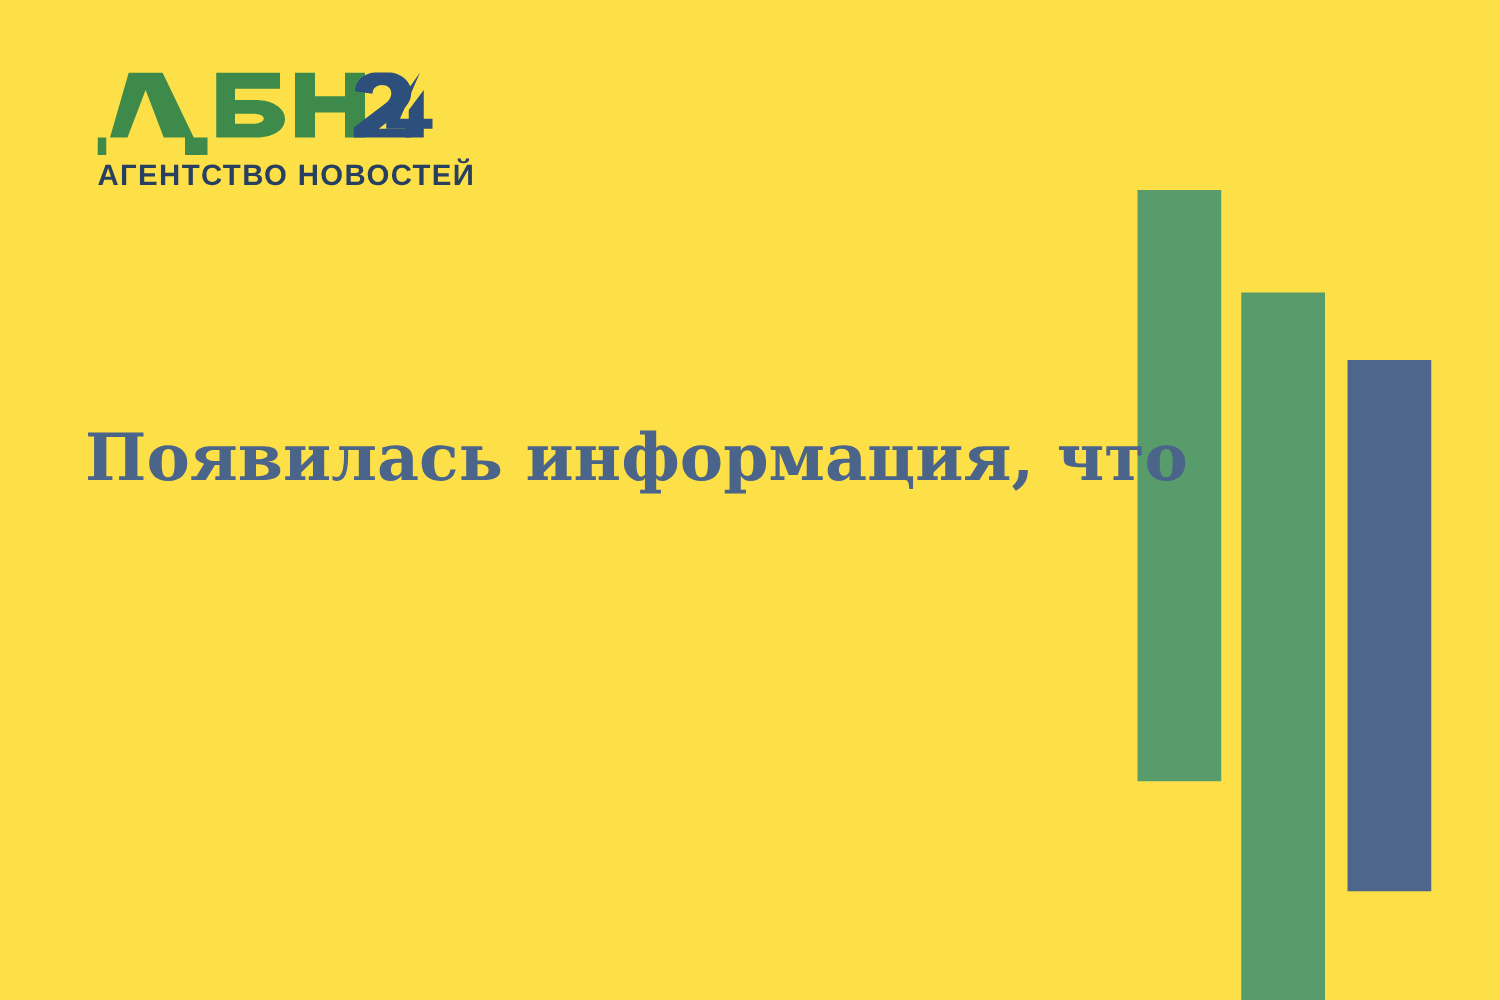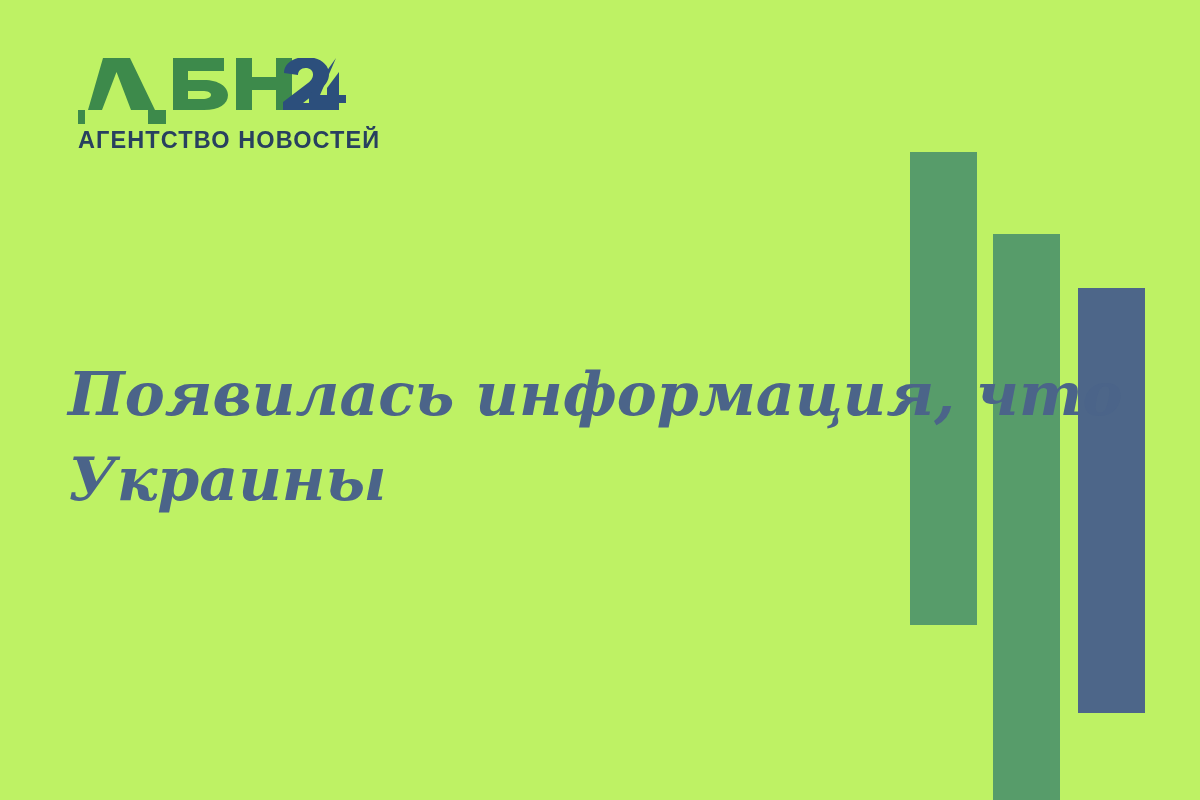--- a/index.html
+++ b/index.html
@@ -11,21 +11,21 @@
     height: 800px;
     overflow: hidden;
     background: #ededed;
     font-family: "Liberation Sans", sans-serif;
   }
 
   .canvas {
     position: relative;
     width: 1200px;
     height: 800px;
-    background: #bef264;
+    background: #fde047;
     overflow: hidden;
   }
 
   
   .bars {
     position: absolute;
     left: 0;
     top: 0;
     width: 1200px;
     height: 800px;
@@ -60,29 +60,28 @@
     letter-spacing: 1.1px;
     color: #28405f;
     white-space: nowrap;
     line-height: 1;
   }
 
   
   .headline {
     position: absolute;
     left: 68px;
-    top: 352px;
+    top: 324px;
     width: 800px;
     color: #4b6489;
     font-family: "DejaVu Serif", "Liberation Serif", serif;
-    font-size: 60px;
+    font-size: 52px;
     font-weight: 700;
     line-height: 85px;
     letter-spacing: 0px;
-    font-style: italic;
   }
   .headline-line {
     display: block;
     white-space: nowrap;
   }
 </style>
 </head>
 <body>
 
 <div class="canvas">
@@ -107,16 +106,15 @@
 
         <path d="M268 0 H252 L226 38 V46 H256 V52 H272 V46 H272 V38 H272 V0 Z" fill="none"></path>
         <path d="M268 0 L241 38 V45 H256 V52 H271 V45 H278 V37 H271 V14 L259 30 V37 H252 Z" fill="#2c4f7c" transform="translate(-10,0)"></path>
       </svg>
     </span>
     <span class="logo-tagline">АГЕНТСТВО НОВОСТЕЙ</span>
   </div>
 
   <div class="headline">
     <span class="headline-line">Появилась информация, что</span>
-    <span class="headline-line">Украины</span>
   </div>
 
 </div>
 
 </body></html>

